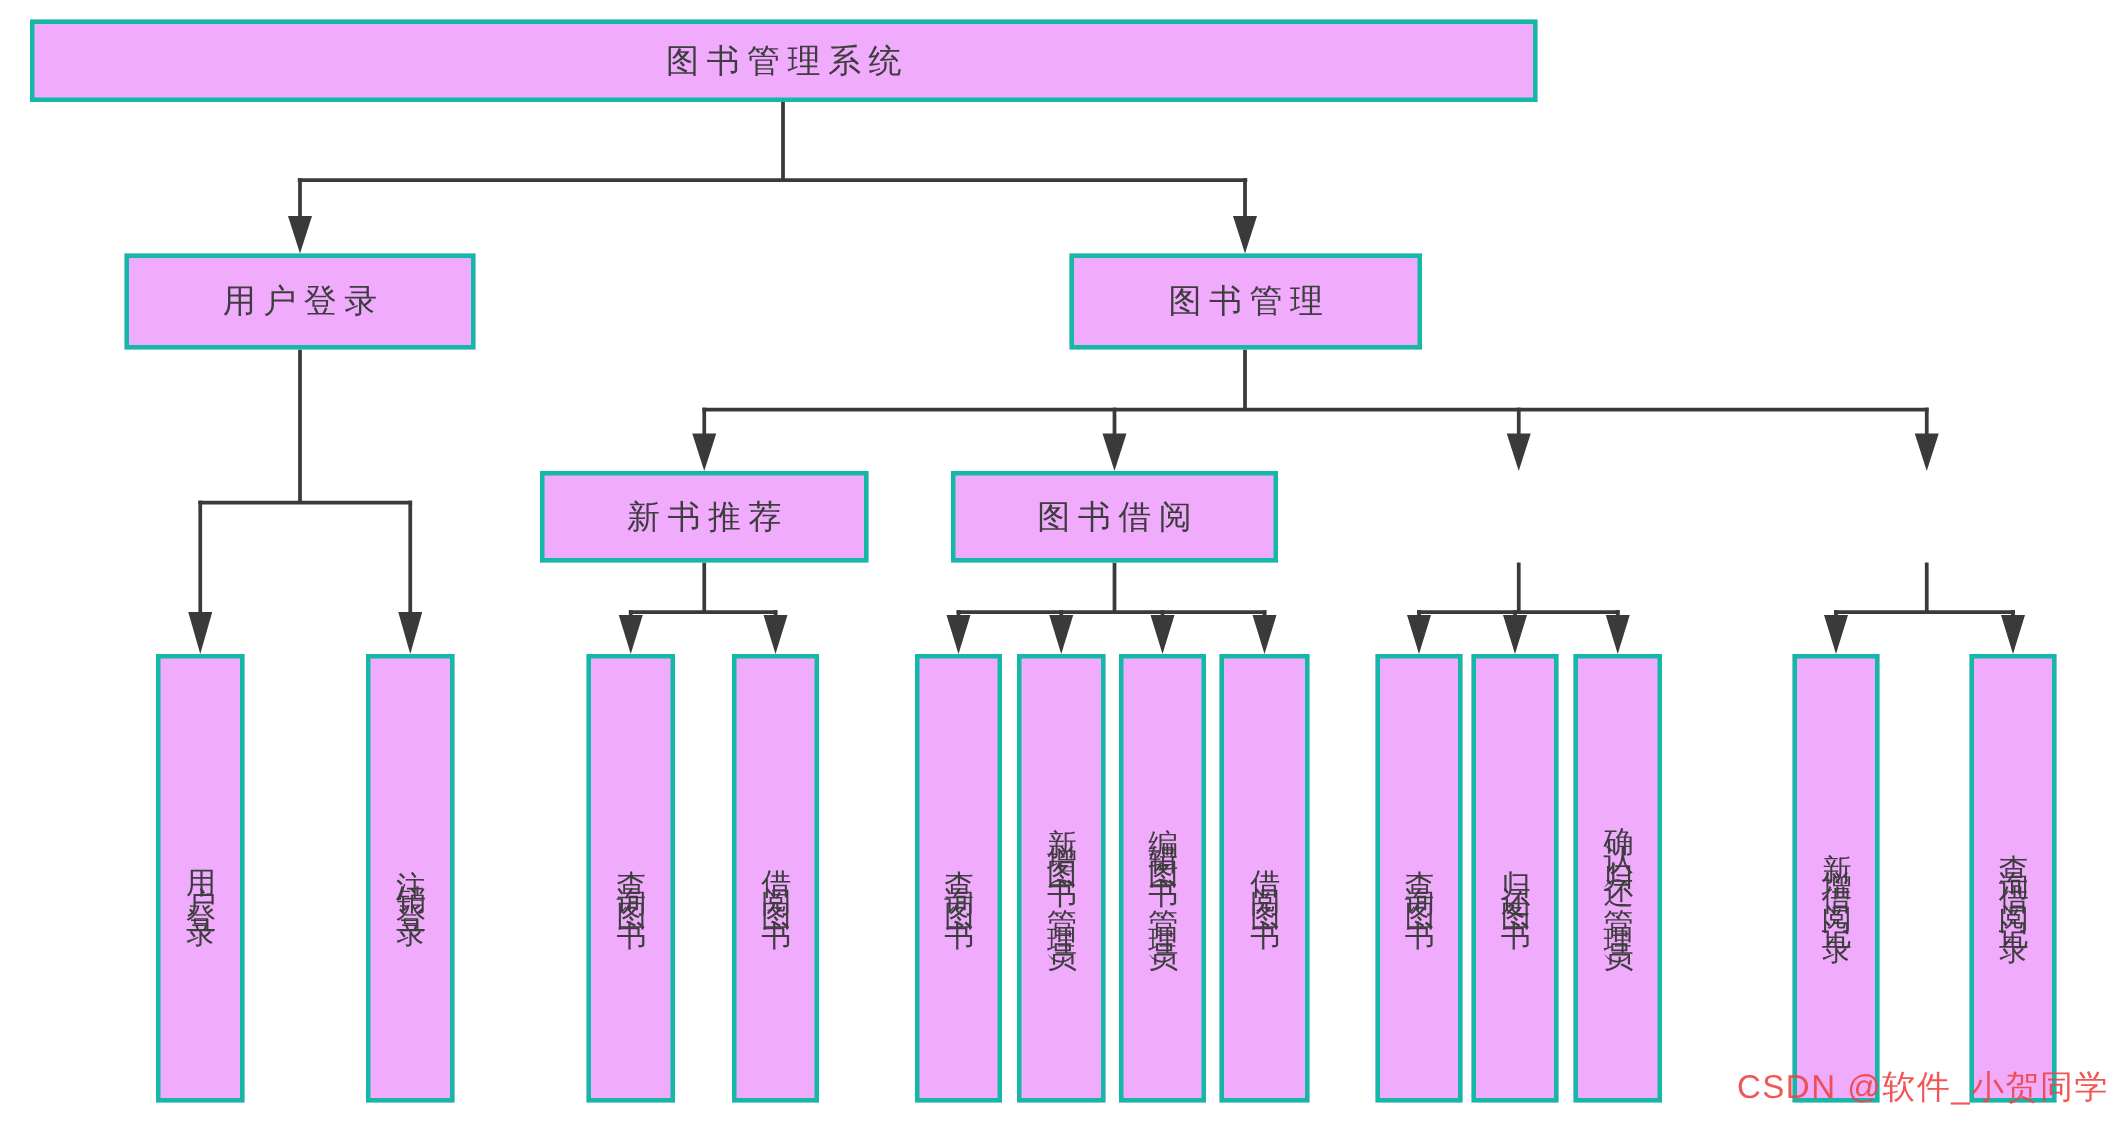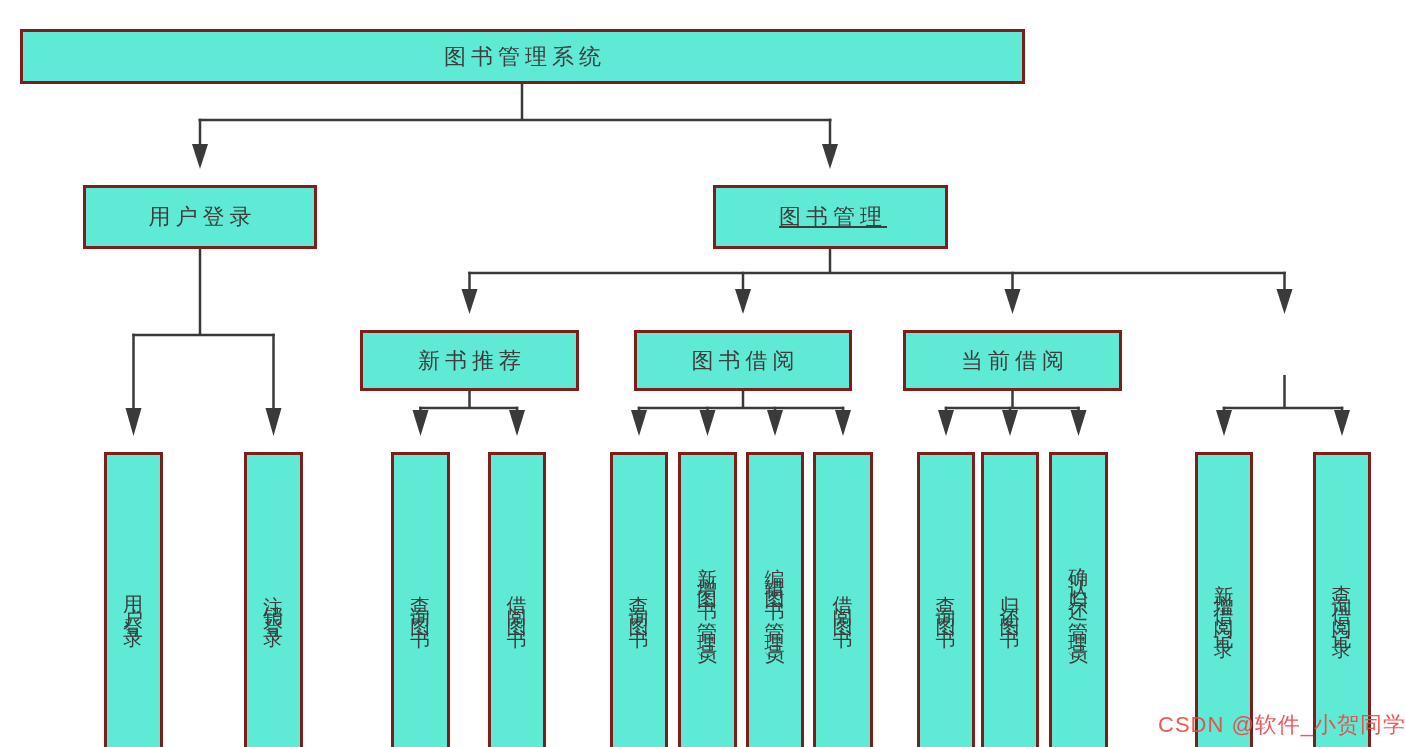--- a/index.html
+++ b/index.html
@@ -14,27 +14,26 @@
   }
   svg.wires {
     position: absolute;
     left: 0; top: 0;
     width: 1405px; height: 747px;
     z-index: 1;
   }
   .node {
     position: absolute;
     box-sizing: border-box;
-    background: #5eead4;
-    border: 3px solid #7f1d1d;
+    background: #f0abfc;
+    border: 3px solid #14b8a6;
     display: flex;
     align-items: center;
     justify-content: center;
     z-index: 2;
-    margin-top: 16px;
   }
   .hnode span {
     font-size: 22px;
     letter-spacing: 5px;
     white-space: nowrap;
     text-indent: 5px; 
   }
   .vnode span {
     writing-mode: vertical-rl;
     text-orientation: mixed;
@@ -136,33 +135,30 @@
     </g>
   </svg>
 
   <div class="node hnode" style="left:20px; top:13px; width:1005px; height:55px;">
     <span>图书管理系统</span>
   </div>
 
   <div class="node hnode" style="left:83px; top:169px; width:234px; height:64px;">
     <span>用户登录</span>
   </div>
-  <div class="node hnode" style="left:713px; top:169px; width:235px; height:64px;text-decoration:underline;">
+  <div class="node hnode" style="left:713px; top:169px; width:235px; height:64px;">
     <span>图书管理</span>
   </div>
 
   <div class="node hnode" style="left:360px; top:314px; width:219px; height:61px;">
     <span>新书推荐</span>
   </div>
   <div class="node hnode" style="left:634px; top:314px; width:218px; height:61px;">
     <span>图书借阅</span>
   </div>
-  <div class="node hnode" style="left:903px; top:314px; width:219px; height:61px;">
-    <span>当前借阅</span>
-  </div>
 
   <div class="node vnode" style="left:104px; top:436px; width:59px; height:299px;">
     <span>用户登录</span>
   </div>
   <div class="node vnode" style="left:244px; top:436px; width:59px; height:299px;">
     <span>注销登录</span>
   </div>
 
   <div class="node vnode" style="left:391px; top:436px; width:59px; height:299px;">
     <span>查询图书</span>

